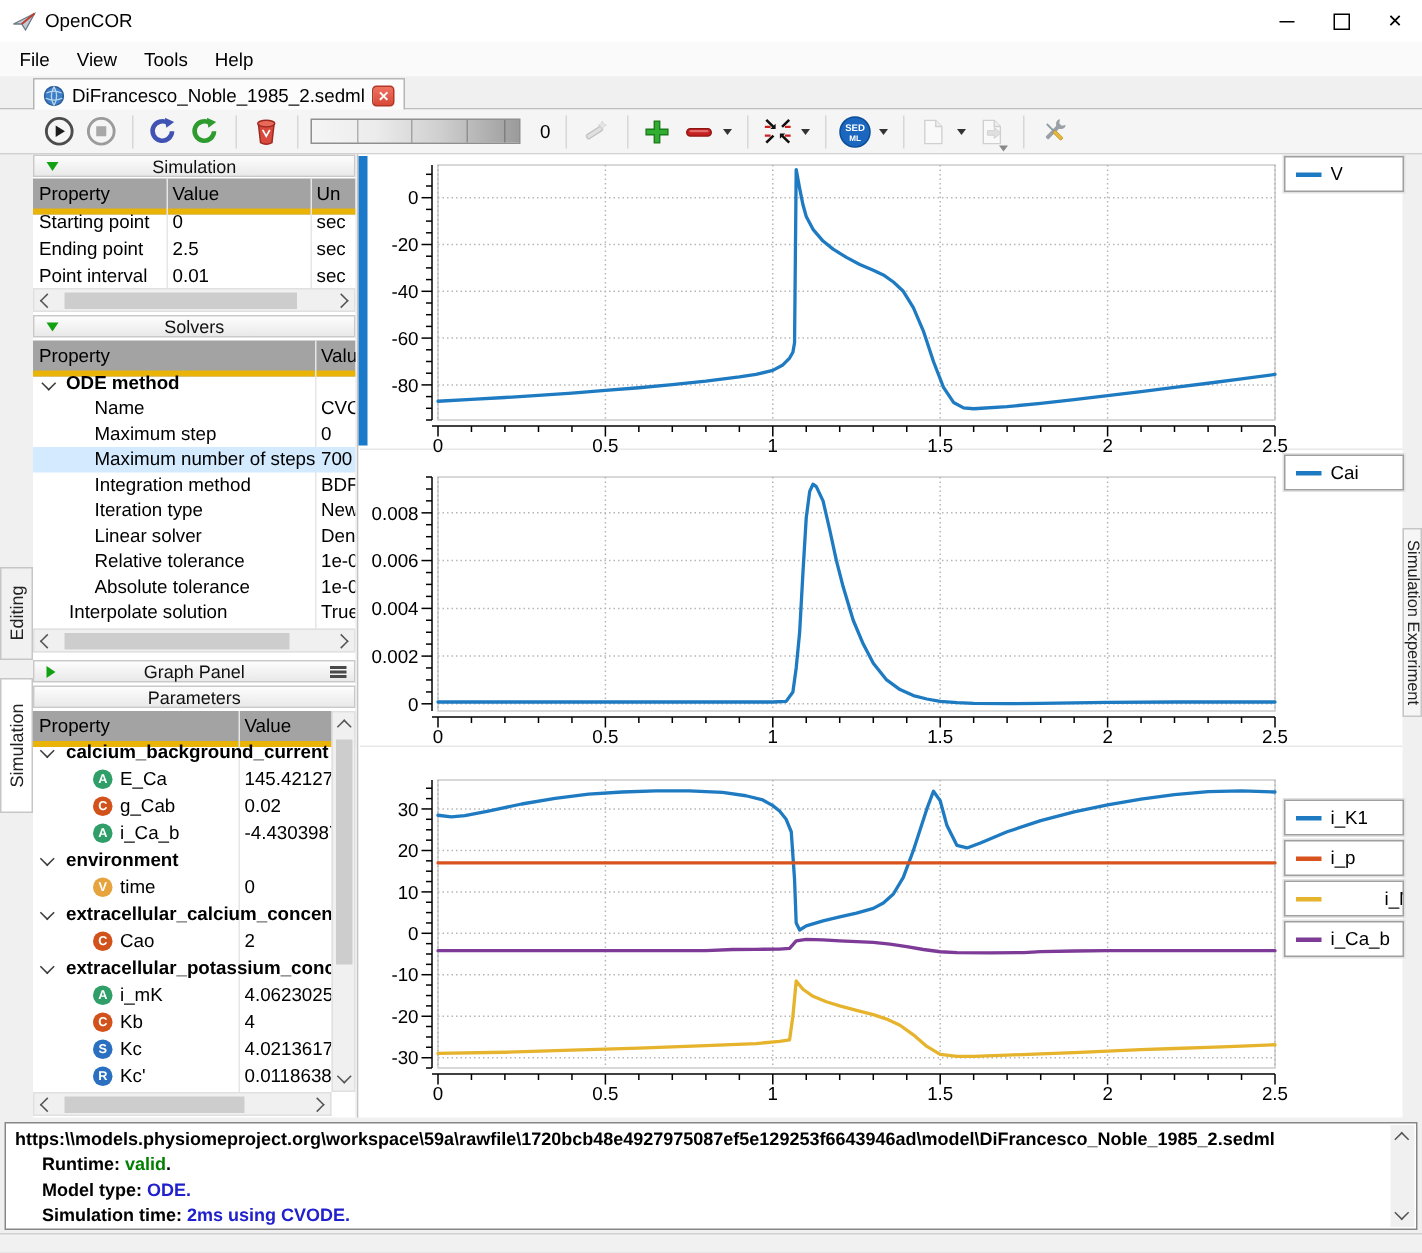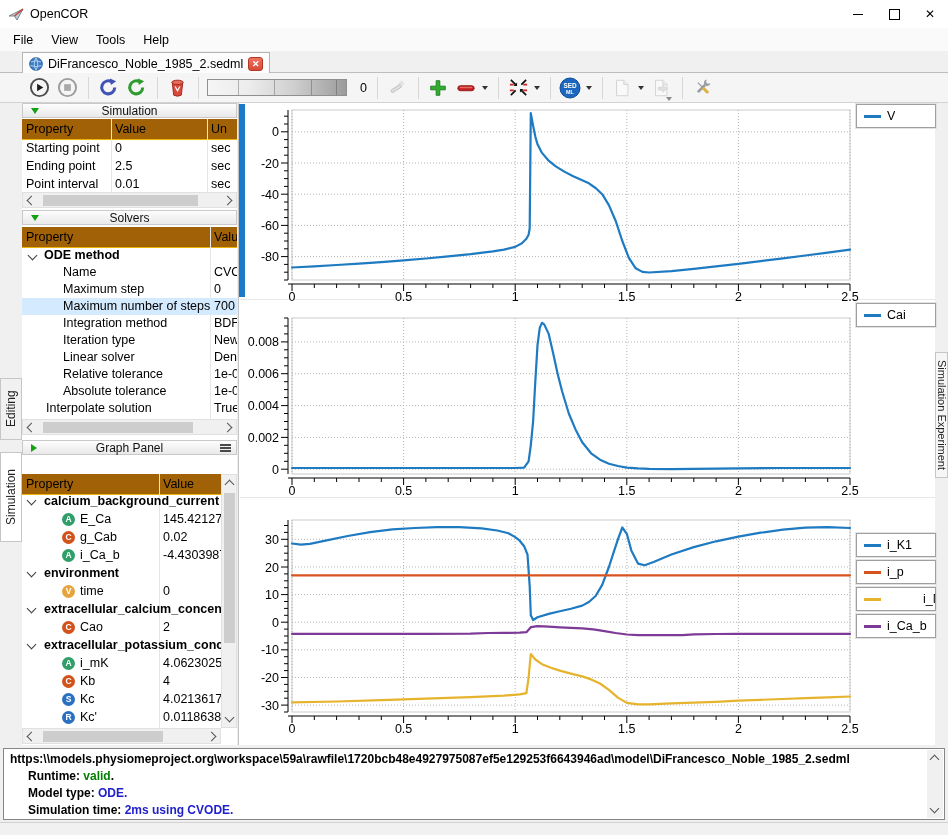--- a/index.html
+++ b/index.html
@@ -36,21 +36,21 @@
      display:flex;align-items:center;justify-content:center;font-size:11px;color:#222;writing-mode:vertical-rl;}
   
   #left-panel{left:22px;top:103px;width:215px;height:642px;background:#ffffff;}
   .sect{position:absolute;left:0;width:215px;height:15px;background:linear-gradient(#fdfdfd,#e9e9e9);
         border:1px solid #c9c9c9;box-sizing:border-box;display:flex;align-items:center;justify-content:center;
         font-size:12px;color:#111;}
   .tri-down{position:absolute;left:8px;top:4px;width:0;height:0;border-left:4.5px solid transparent;border-right:4.5px solid transparent;border-top:6.5px solid #12a112;}
   .tri-right{position:absolute;left:8px;top:3px;width:0;height:0;border-top:4.5px solid transparent;border-bottom:4.5px solid transparent;border-left:6.5px solid #12a112;}
   .hamburger{position:absolute;right:5px;top:3px;width:11px;}
   .hamburger div{height:1.5px;background:#4a4a4a;margin-bottom:1.6px;}
-  .thead{position:absolute;left:0;width:215px;height:20px;background:#a16207;border-bottom:1px solid #eab308;font-size:12.5px;}
+  .thead{position:absolute;left:0;width:215px;height:20px;background:#a3a3a3;border-bottom:4px solid #eab308;font-size:12.5px;}
   .thead span{position:absolute;top:3px;white-space:nowrap;}
   .vline{position:absolute;width:1px;background:#e6e6e6;}
   .trow{position:absolute;left:0;width:215px;height:18px;line-height:18px;font-size:12.5px;white-space:nowrap;}
   .trow .cell{position:absolute;top:0;height:18px;overflow:hidden;white-space:nowrap;}
   .hl{background:#d4eaff;}
   .grp{font-weight:bold;}
   .chev{position:absolute;width:6px;height:6px;border-right:1.6px solid #3c3c3c;border-bottom:1.6px solid #3c3c3c;transform:rotate(45deg);top:5px;}
   .badge{position:absolute;top:2.5px;width:13px;height:13px;border-radius:50%;color:#fff;font-size:8.5px;font-weight:bold;
          display:flex;align-items:center;justify-content:center;}
   
@@ -335,20 +335,23 @@
     </div>
 
     <div class="sect" style="top:337px;">
       <div class="tri-right"></div>
       <span>Graph Panel</span>
       <div class="hamburger">
           <div></div>
           <div></div>
           <div></div>
         </div>
+    </div>
+    <div class="sect" style="top:354px;">
+      <span>Parameters</span>
     </div>
     <div class="thead" style="top:371px;" id="param-head">
         <span style="left: 4px;">Property</span>
         <span style="left: 141px;">Value</span>
       </div>
     <div class="vline" style="left:137px;top:371px;height:254px;"></div>
     <div style="position:absolute;left:0;top:389px;width:199px;height:236px;overflow:hidden;" id="param-rows">
         <div class="trow" style="top: 0px; width: 199px;">
           <div class="chev" style="left: 6px;"></div>
           <div class="cell grp" style="left: 22px; width: 177px;">calcium_background_current</div>

